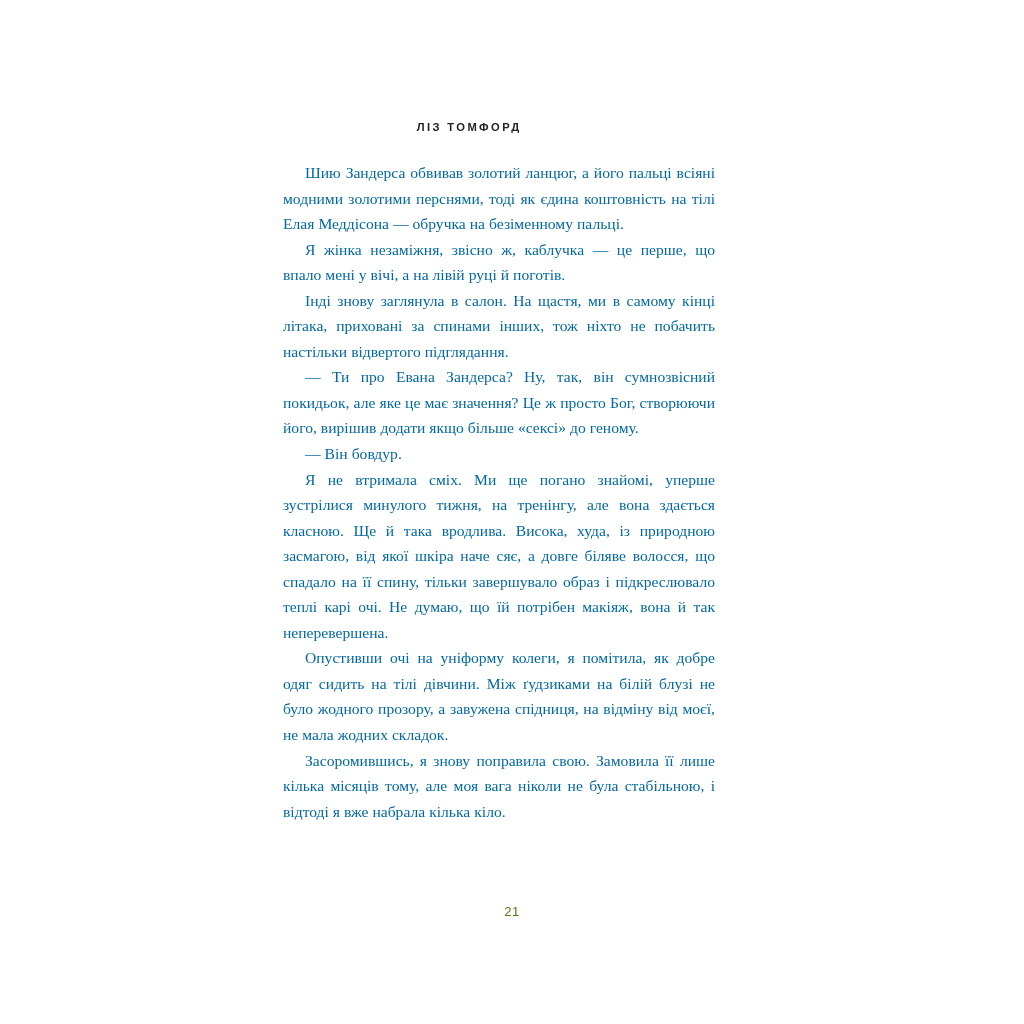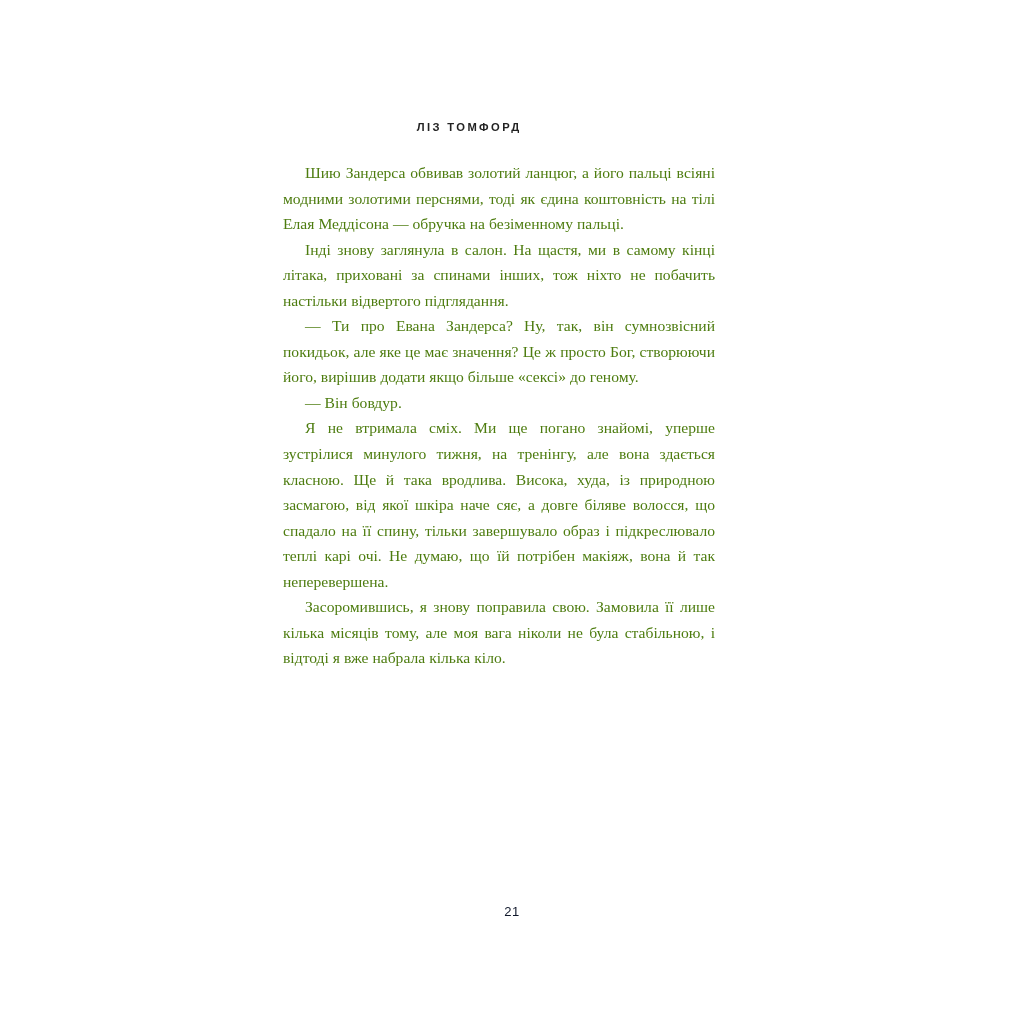--- a/index.html
+++ b/index.html
@@ -48,56 +48,58 @@
     width: 432px;
   }
 
   .para {
     margin: 0;
     font-size: 15.6px;
     line-height: 25.55px;
     text-align: justify;
     text-justify: inter-word;
     text-indent: 22px;
-    color: #4d7c0f;
+    color: #0369a1;
     hyphens: manual;
     -webkit-hyphens: manual;
     word-spacing: 0.1px;
   }
 
   
   .para:last-child {
     margin-bottom: 0;
   }
 
   
   .folio {
     position: absolute;
     left: 0;
     top: 903px;
     width: 1024px;
     text-align: center;
     font-family: "Liberation Sans", "DejaVu Sans", sans-serif;
     font-size: 13px;
     letter-spacing: 0.4px;
-    color: #0f172a;
+    color: #4d7c0f;
     line-height: 18px;
   }
 </style>
 </head>
 <body>
 
 <div class="page">
 
   <div class="running-head">ЛІЗ ТОМФОРД</div>
 
   <div class="textblock">
     <p class="para">Шию Зандерса обвивав золотий ланцюг, а його пальці всіяні модними золотими перснями, тоді як єдина коштовність на тілі Елая Меддісона — обручка на безіменному пальці.</p>
+    <p class="para">Я жінка незаміжня, звісно ж, каблучка — це перше, що впало мені у вічі, а на лівій руці й поготів.</p>
     <p class="para">Інді знову заглянула в салон. На щастя, ми в самому кінці літака, приховані за спинами інших, тож ніхто не побачить настільки відвертого підглядання.</p>
     <p class="para">— Ти про Евана Зандерса? Ну, так, він сумнозвісний покидьок, але яке це має значення? Це ж просто Бог, створюючи його, вирішив додати якщо більше «сексі» до геному.</p>
     <p class="para">— Він бовдур.</p>
     <p class="para">Я не втримала сміх. Ми ще погано знайомі, уперше зустрілися минулого тижня, на тренінгу, але вона здається класною. Ще й така вродлива. Висока, худа, із природною засмагою, від якої шкіра наче сяє, а довге біляве волосся, що спадало на її спину, тільки завершувало образ і підкреслювало теплі карі очі. Не думаю, що їй потрібен макіяж, вона й так неперевершена.</p>
+    <p class="para">Опустивши очі на уніформу колеги, я помітила, як добре одяг сидить на тілі дівчини. Між ґудзиками на білій блузі не було жодного прозору, а завужена спідниця, на відміну від моєї, не мала жодних складок.</p>
     <p class="para">Засоромившись, я знову поправила свою. Замовила її лише кілька місяців тому, але моя вага ніколи не була стабільною, і відтоді я вже набрала кілька кіло.</p>
   </div>
 
   <div class="folio">21</div>
 
 </div>
 
 </body></html>

